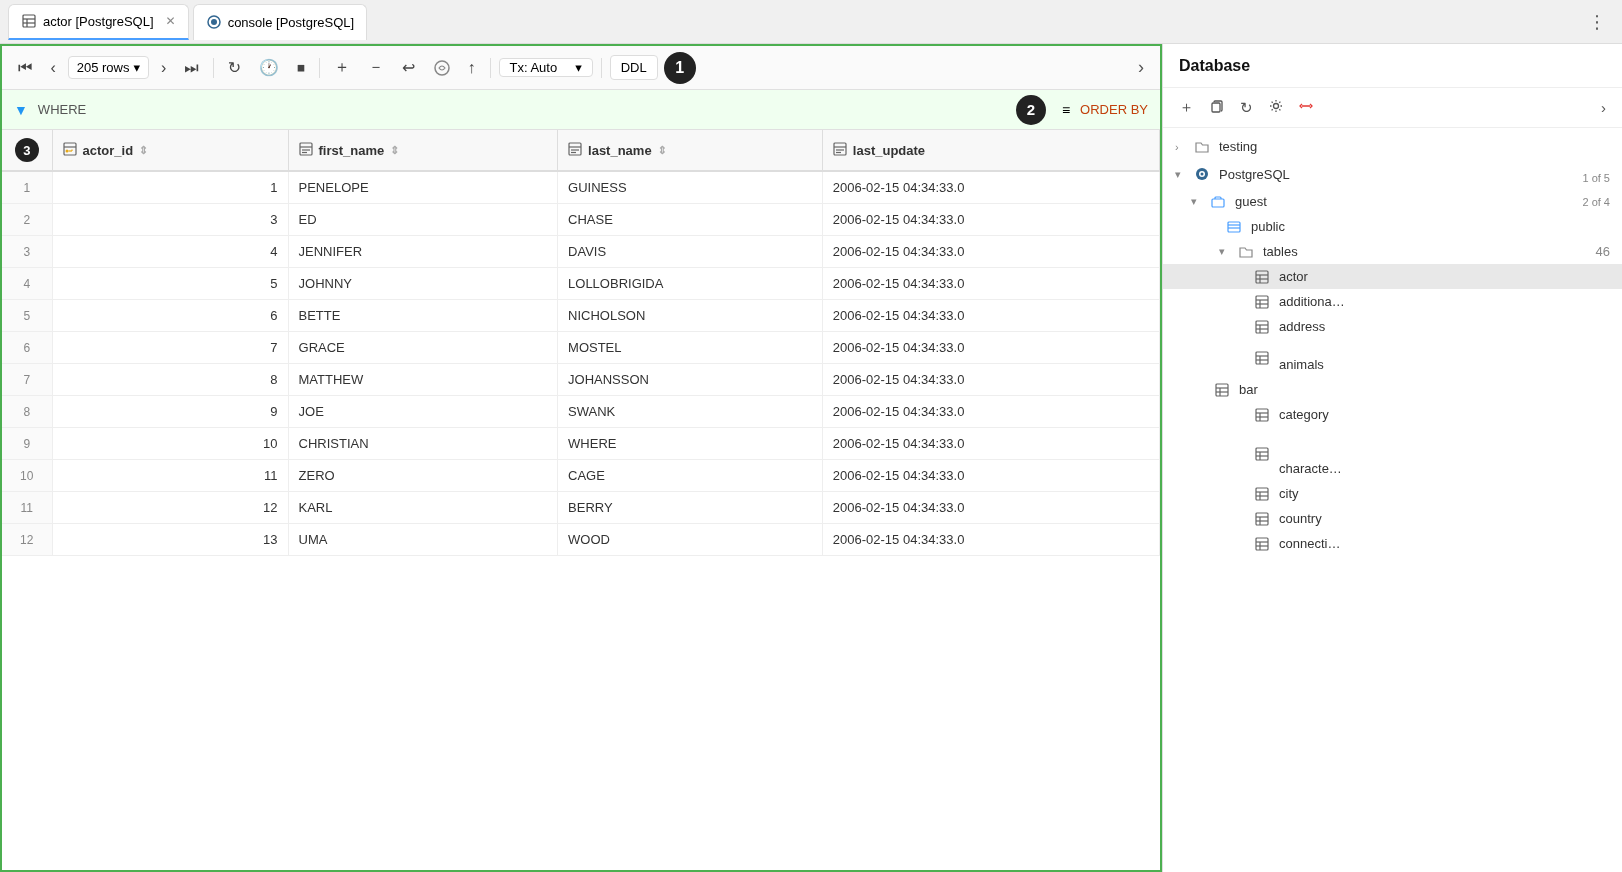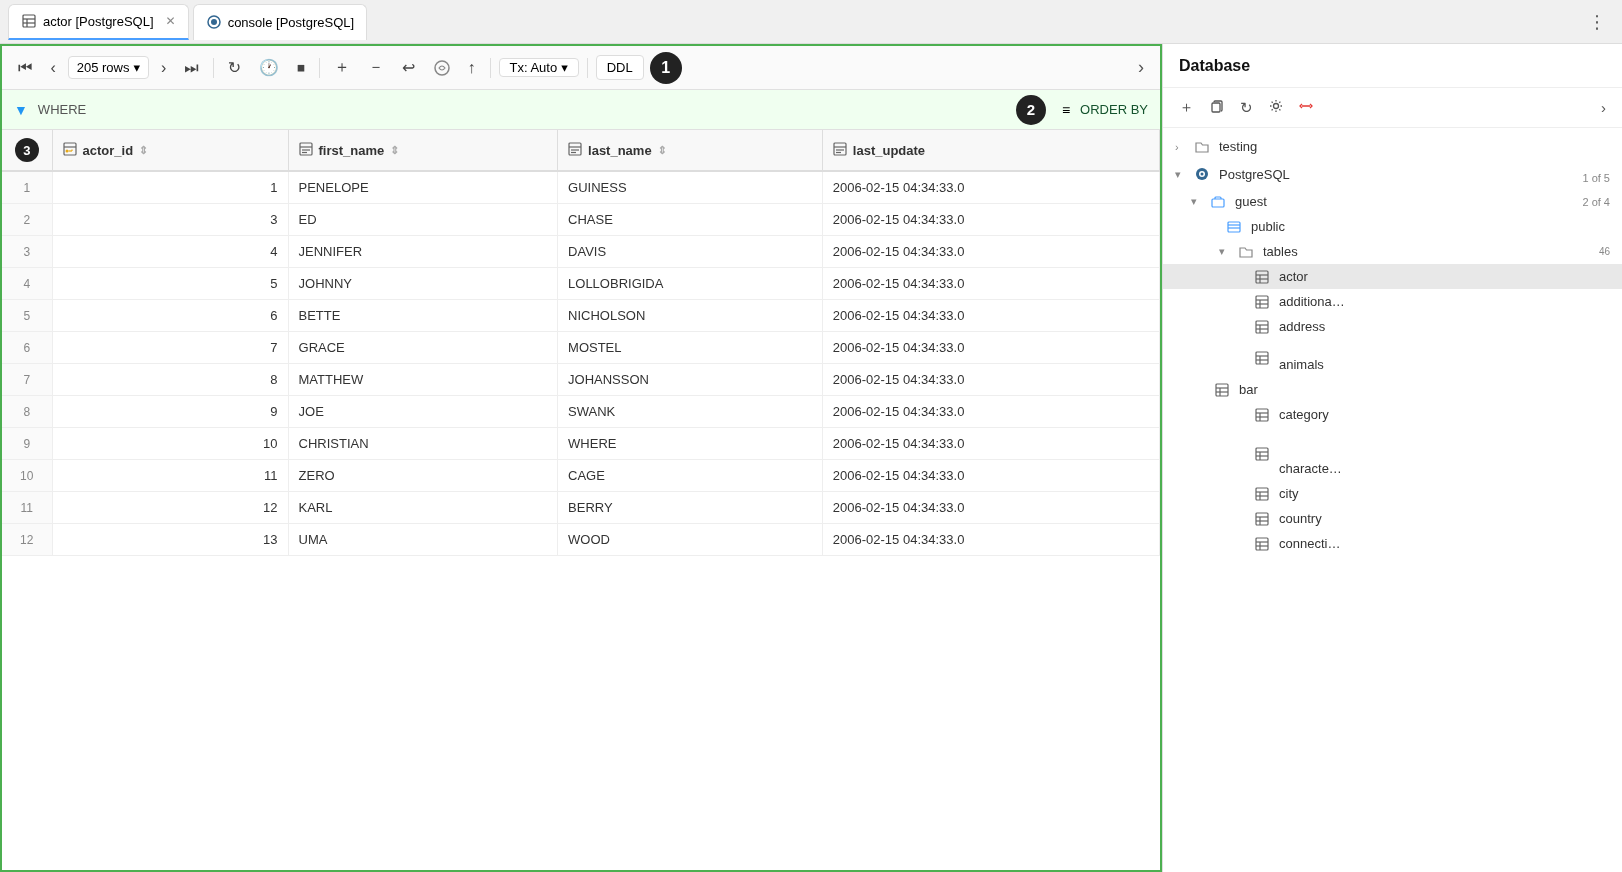--- a/index.html
+++ b/index.html
@@ -114,21 +114,21 @@
       padding: 3px 8px;
       border: 1px solid #ddd;
       border-radius: 4px;
       background: white;
       cursor: pointer;
       font-size: 13px;
     }
     .tx-btn {
       display: flex;
       align-items: flex-end;
-      gap: 4px;
+      gap: 18px;
       padding: 1px 10px;
       border: 1px solid #ddd;
       border-radius: 4px;
       background: white;
       cursor: pointer;
       font-size: 13px;
     }
     .ddl-btn {
       padding: 4px 10px;
       border: 1px solid #ddd;
@@ -162,21 +162,21 @@
       align-items: center;
       padding: 6px 12px;
       background: #f0fff0;
       border-bottom: 1px solid #e0e0e0;
       gap: 10px;
       height: 40px;
     }
     .filter-icon { color: #2196f3; font-size: 14px; }
     .filter-label { font-size: 13px; color: #555; font-weight: 500; }
     .filter-sep { flex: 1; }
-    .order-label { font-size: 13px; color: #14532d; font-weight: 500; }
+    .order-label { font-size: 13px; color: #c2410c; font-weight: 500; }
     .circle-badge-2 {
       width: 30px;
       height: 30px;
       background: #222;
       color: white;
       border-radius: 50%;
       display: flex;
       align-items: center;
       justify-content: center;
       font-size: 15px;
@@ -626,21 +626,21 @@
 
   </div>
         <div class="tree-item" style="padding-left: 56px;">
     <span style="font-size:11px;color:#888;width:14px;display:inline-block;">▾</span>
     <span style="display:inline-flex;align-items:center;">
             <svg width="14" height="14" viewBox="0 0 14 14" fill="none">
               <path d="M1 3h5l1.5 2H13v7H1V3z" stroke="#888" stroke-width="1.2" fill="none"></path>
             </svg>
           </span>
     <span style="flex:1;margin-left:4px;">tables</span>
-    <span style="font-size:10px;color:#888;margin-left:4px;">46</span>
+    <span style="font-size:13px;color:#888;margin-left:4px;">46</span>
   </div>
         <div class="tree-item active-db" style="padding-left: 72px;">
     <span style="font-size:11px;color:#888;width:14px;display:inline-block;"></span>
     <span style="display:inline-flex;align-items:center;">
             <svg width="14" height="14" viewBox="0 0 14 14" fill="none">
               <rect x="1" y="1" width="12" height="12" rx="1" stroke="#666" stroke-width="1.2" fill="none"></rect>
               <line x1="1" y1="5" x2="13" y2="5" stroke="#666" stroke-width="1.2"></line>
               <line x1="1" y1="9" x2="13" y2="9" stroke="#666" stroke-width="1.2"></line>
               <line x1="5" y1="5" x2="5" y2="13" stroke="#666" stroke-width="1.2"></line>
             </svg>

